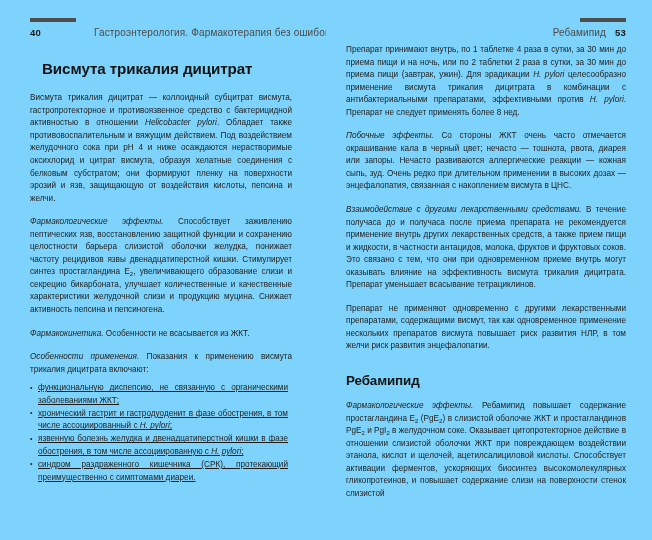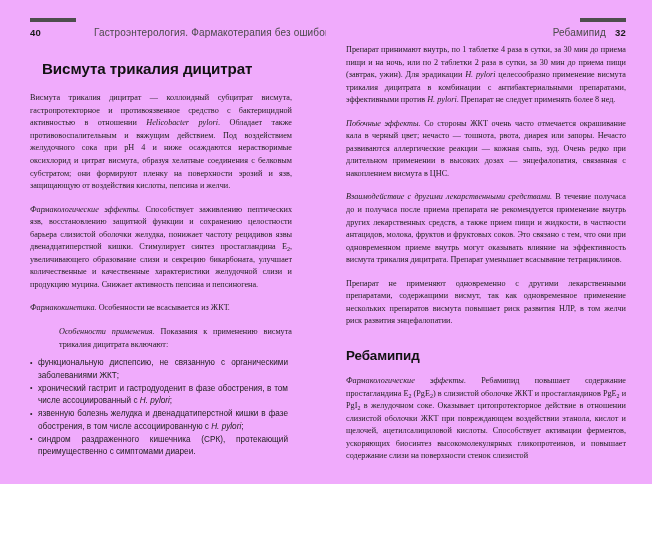--- a/index.html
+++ b/index.html
@@ -21,22 +21,22 @@
     width: 652px;
     height: 540px;
     background: #ffffff;
     display: flex;
     box-sizing: border-box;
   }
 
   .page {
     position: relative;
     box-sizing: border-box;
-    height: 484px;
-    background: #f0abfc;
+    height: 540px;
+    background: #7dd3fc;
   }
   .page-left  { width: 326px; padding: 0 34px 0 30px; }
   .page-right { width: 326px; padding: 0 26px 0 20px; }
 
   
   .runhead {
     position: relative;
     height: 44px;
     display: flex;
     align-items: flex-end;
@@ -88,40 +88,40 @@
     line-height: 1.2;
   }
 
   p.para {
     font-size: 8.2px;
     line-height: 12.55px;
     margin: 0 0 11px 0;
     text-align: justify;
     color: #232323;
     hyphens: manual;
-    font-family: Liberation Serif, serif;
-  }
-  p.tight { margin-bottom: 6px; margin-left: 29px; }
+  }
+  p.tight { margin-bottom: 6px; }
 
   .run-in {
     font-style: italic;
   }
   .sp {
     font-style: italic;
   }
   sub {
     font-size: 6px;
     line-height: 0;
     vertical-align: -2px;
   }
 
   ul.bullets {
     margin: 0 4px 10px 0;
     padding: 0;
     list-style: none;
+    text-decoration: underline;
   }
   ul.bullets li {
     position: relative;
     font-size: 8.2px;
     line-height: 12.55px;
     text-align: justify;
     color: #232323;
     padding-left: 8px;
     margin-bottom: 0.5px;
   }
@@ -185,21 +185,21 @@
 
   </div>
 
   <div class="gutter"></div>
 
   <div class="page page-right">
 
     <div class="runhead right">
       <div class="rule right"></div>
       <span class="runtitle">Ребамипид</span>
-      <span class="folio">32</span>
+      <span class="folio">53</span>
     </div>
 
     <p class="para">Препарат принимают внутрь, по 1 таблетке 4 раза в сутки, за 30 мин до приема пищи и на ночь, или по 2 таблетки 2 раза в сутки, за 30 мин до приема пищи (завтрак, ужин). Для эрадикации <i class="sp">H. pylori</i> целесообразно применение висмута трикалия дицитрата в комбинации с антибактериальными препаратами, эффективными против <i class="sp">H. pylori</i>. Препарат не следует применять более 8 нед.</p>
 
     <p class="para">
       <span class="run-in">Побочные эффекты.</span>
       <span>Со стороны ЖКТ очень часто отмечается окрашивание кала в черный цвет; нечасто — тошнота, рвота, диарея или запоры. Нечасто развиваются аллергические реакции — кожная сыпь, зуд. Очень редко при длительном применении в высоких дозах — энцефалопатия, связанная с накоплением висмута в ЦНС.</span>
     </p>
 
     <p class="para">

